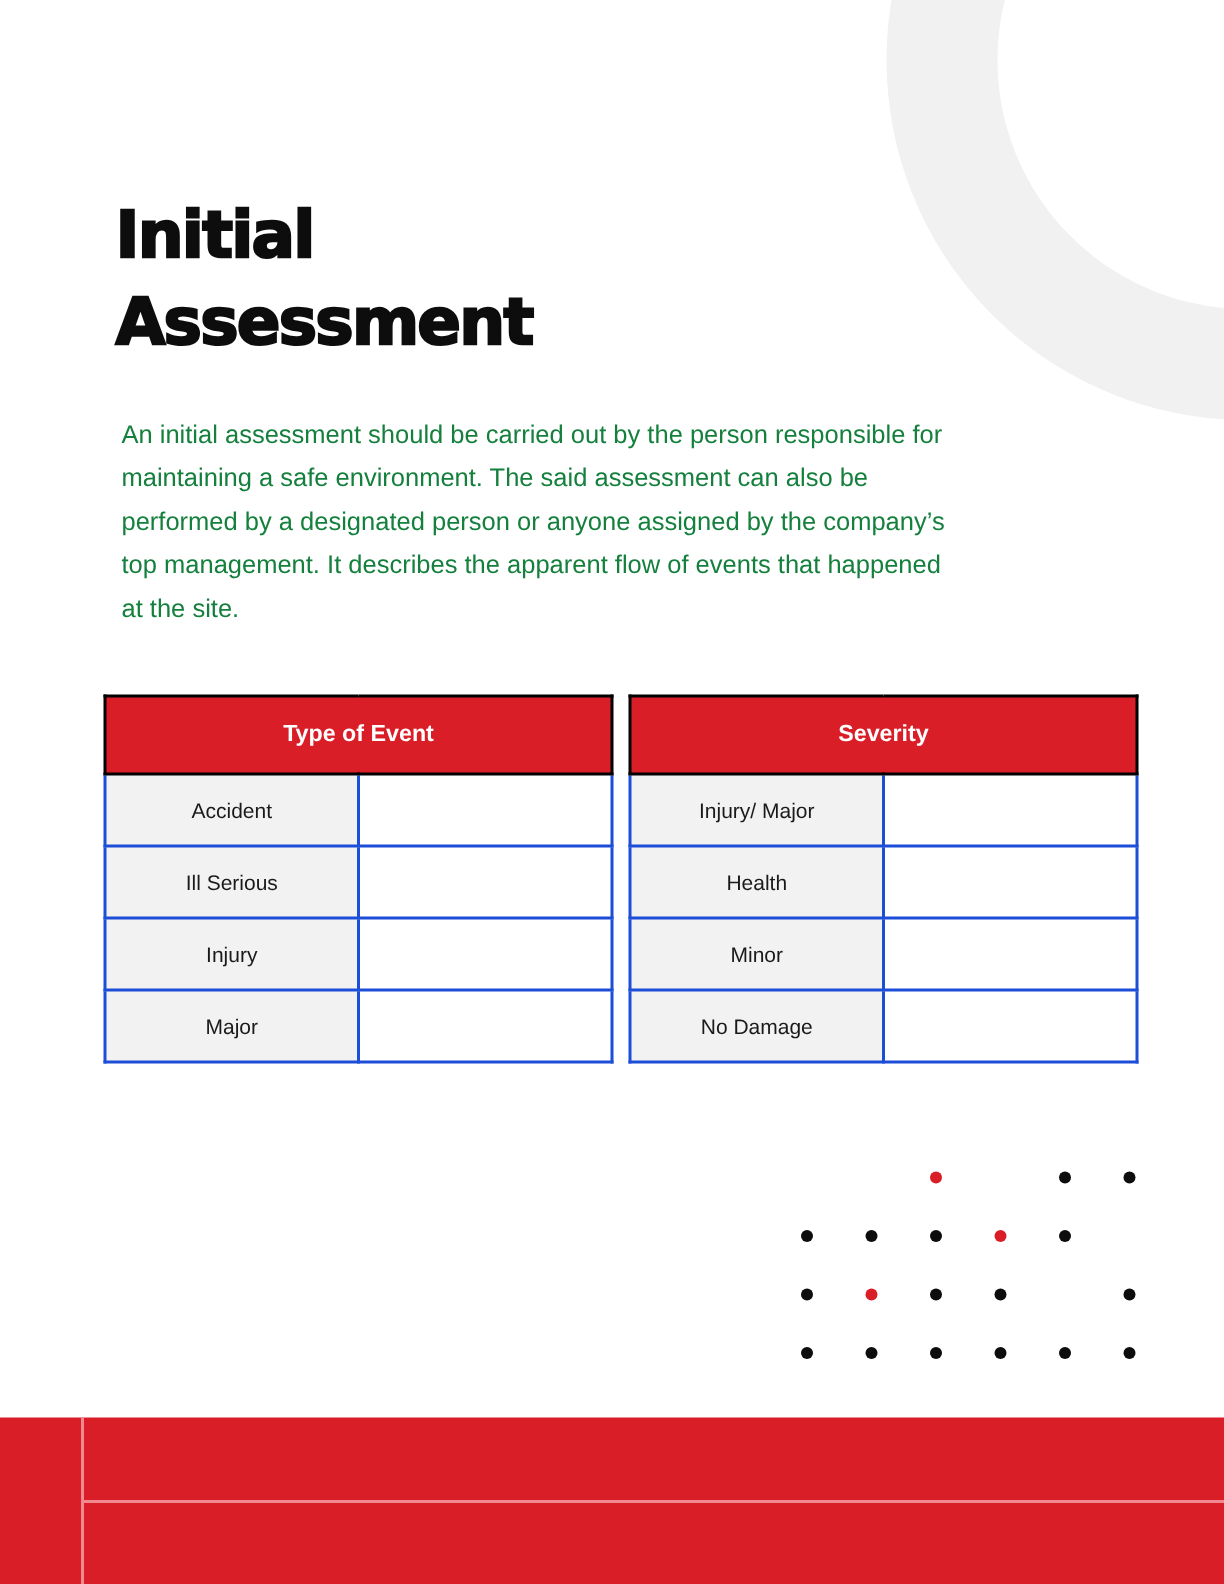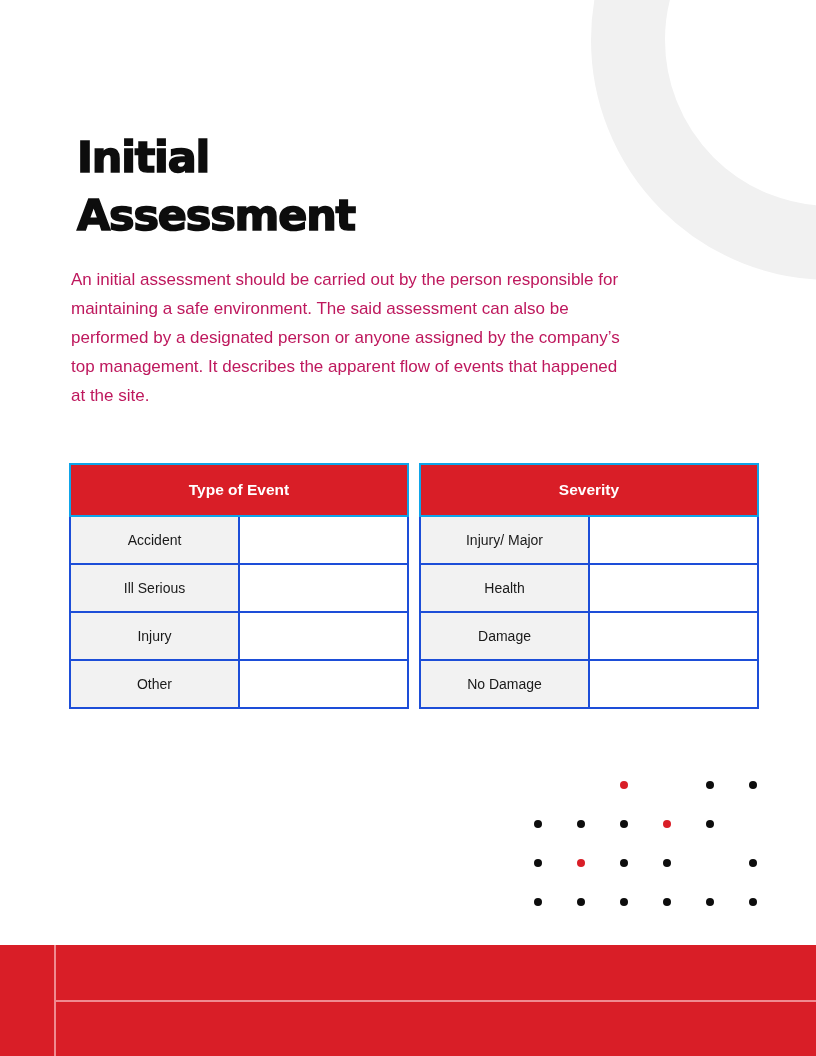--- a/index.html
+++ b/index.html
@@ -11,32 +11,32 @@
       position: absolute; left: 591px; top: -200px; width: 480px; height: 480px;
       border-radius: 50%; box-sizing: border-box; border: 74px solid #f1f1f1;
     }
     .title {
       position: absolute; left: 67px; top: 118px; margin: 10px;
       font-family: "DejaVu Sans", sans-serif; font-weight: 900; font-size: 43px;
       line-height: 58px; color: #0d0d0d; letter-spacing: -1.2px;
       -webkit-text-stroke: 1.6px #0d0d0d;
     }
     .intro {
-      position: absolute; left: 67px; top: 261px; width: 560px; margin: 4px;
-      font-size: 17px; line-height: 29px; color: #be185d;
+      position: absolute; left: 67px; top: 261px; width: 560px; margin: 14px;
+      font-size: 17px; line-height: 29px; color: #15803d;
     }
     .tbl {
       position: absolute; top: 463px; width: 340px; border-collapse: collapse;
       table-layout: fixed;
     }
     .tbl.left { left: 69px; }
     .tbl.right { left: 419px; }
     .tbl th {
       background: #d91e27; color: #ffffff; height: 50px; font-weight: 600;
-      font-size: 15.5px; text-align: center; padding: 0; border: 2px solid #0ea5e9;
+      font-size: 15.5px; text-align: center; padding: 0; border: 2px solid #000000;
     }
     .tbl td {
       height: 46px; border: 2px solid #1d4ed8; font-size: 14px; text-align: center;
       padding: 0; color: #1a1a1a;
     }
     .tbl td.label { background: #f2f2f2; width: 166px; }
     .tbl td.value { background: #ffffff; }
     .dot {
       position: absolute; width: 8px; height: 8px; border-radius: 50%;
       background: #0d0d0d; transform: translate(-4px, -4px);
@@ -78,21 +78,21 @@
     </tr>
     <tr>
       <td class="label">Ill Serious</td>
       <td class="value"></td>
     </tr>
     <tr>
       <td class="label">Injury</td>
       <td class="value"></td>
     </tr>
     <tr>
-      <td class="label">Other</td>
+      <td class="label">Major</td>
       <td class="value"></td>
     </tr>
   </tbody>
 </table>
 
 <table class="tbl right">
   <thead>
     <tr>
       <th colspan="2">Severity</th>
     </tr>
@@ -100,21 +100,21 @@
   <tbody>
     <tr>
       <td class="label">Injury/ Major</td>
       <td class="value"></td>
     </tr>
     <tr>
       <td class="label">Health</td>
       <td class="value"></td>
     </tr>
     <tr>
-      <td class="label">Damage</td>
+      <td class="label">Minor</td>
       <td class="value"></td>
     </tr>
     <tr>
       <td class="label">No Damage</td>
       <td class="value"></td>
     </tr>
   </tbody>
 </table>
 
 <div id="dot-grid">

